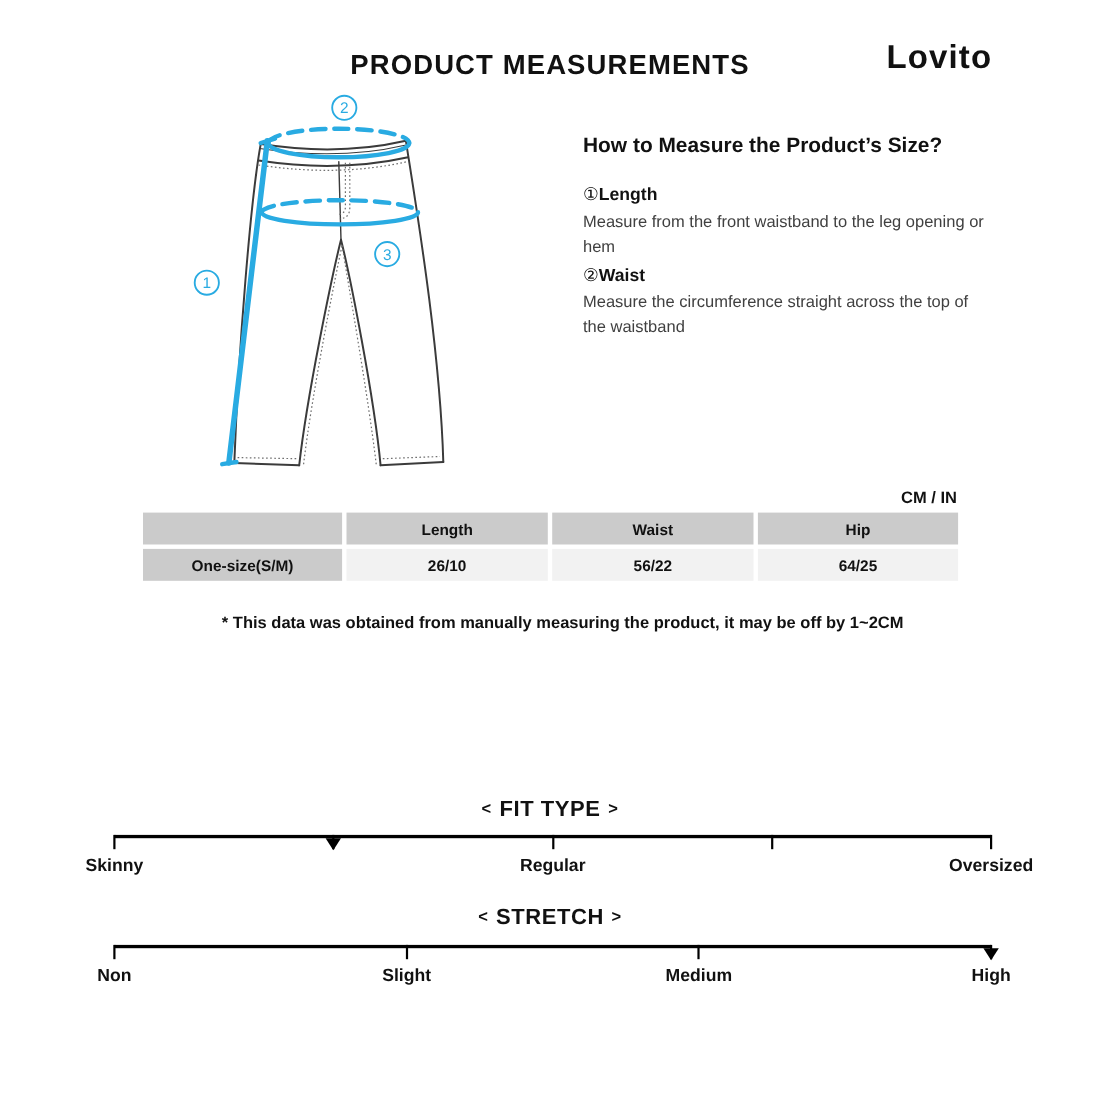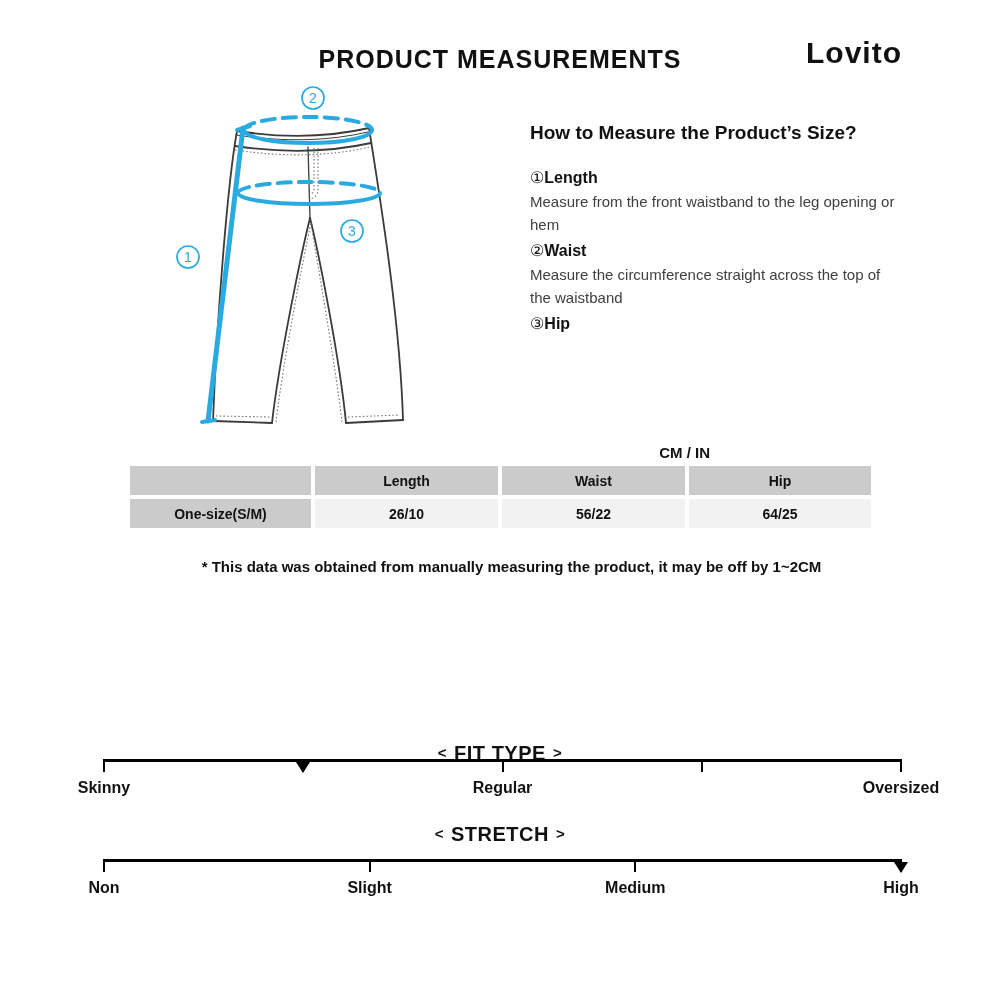--- a/index.html
+++ b/index.html
@@ -12,21 +12,21 @@
   .brand { position:absolute; top:36px; left:806px; font-size:30px; font-weight:700; letter-spacing:1px; }
 
   .pants { position:absolute; left:150px; top:85px; width:330px; height:350px; }
 
   .howto { position:absolute; left:530px; top:122px; width:365px; }
   .howto-heading { font-size:19px; font-weight:700; margin-bottom:20px; }
   .howto-label { font-size:16px; font-weight:700; line-height:1.7; }
   .howto-label .num { font-weight:400; }
   .howto-desc { font-size:15px; color:#404040; line-height:1.53; }
 
-  .unit-label { position:absolute; top:444px; left:0; width:710px; text-align:right;
+  .unit-label { position:absolute; top:444px; left:0; width:870px; text-align:right;
                 font-size:15px; font-weight:700; }
 
   .meas-table { position:absolute; left:130px; top:466px;
                 display:grid; grid-template-columns:181px 183px 183px 182px;
                 grid-auto-rows:29px; gap:4px; }
   .cell { display:flex; align-items:center; justify-content:center;
           font-size:14px; font-weight:700; background:#f2f2f2; }
   .cell.gray { background:#cbcbcb; }
 
   .disclaimer { position:absolute; top:558px; left:0; width:1000px; text-align:center;
@@ -37,21 +37,21 @@
   .scale-title .chev { font-size:15px; font-weight:700; vertical-align:2px; margin:0 7px; }
   .scale { position:absolute; left:104px; width:797px; height:55px; }
   .scale-line { position:absolute; left:0; top:0; width:100%; height:3px; background:#000; }
   .scale-tick { position:absolute; top:0; width:2px; height:13px; background:#000; transform:translateX(-50%); }
   .scale-marker { position:absolute; top:3px; width:0; height:0;
                   border-left:7px solid transparent; border-right:7px solid transparent;
                   border-top:11px solid #000; transform:translateX(-50%); }
   .scale-label { position:absolute; top:20px; transform:translateX(-50%);
                  font-size:16px; font-weight:700; white-space:nowrap; }
 
-  #fit-title { top:742px; }
+  #fit-title { top:725px; }
   #fit-scale { top:759px; }
   #stretch-title { top:823px; }
   #stretch-scale { top:859px; }
 </style>
 </head>
 <body>
 
 <div class="page">
 
   <div class="main-title">PRODUCT MEASUREMENTS</div>
@@ -104,21 +104,20 @@
 
   <div class="howto">
     <div class="howto-heading">How to Measure the Product’s Size?</div>
 
     <div class="howto-label"><span class="num">①</span><span>Length</span></div>
     <div class="howto-desc">Measure from the front waistband to the leg opening or hem</div>
 
     <div class="howto-label"><span class="num">②</span><span>Waist</span></div>
     <div class="howto-desc">Measure the circumference straight across the top of the waistband</div>
 
-    <div class="howto-label"><span class="num">③</span><span>Hip</span></div>
   </div>
 
   <div class="unit-label">CM / IN</div>
 
   <div class="meas-table">
     <div class="cell gray"></div>
     <div class="cell gray">Length</div>
     <div class="cell gray">Waist</div>
     <div class="cell gray">Hip</div>
     <div class="cell gray">One-size(S/M)</div>

